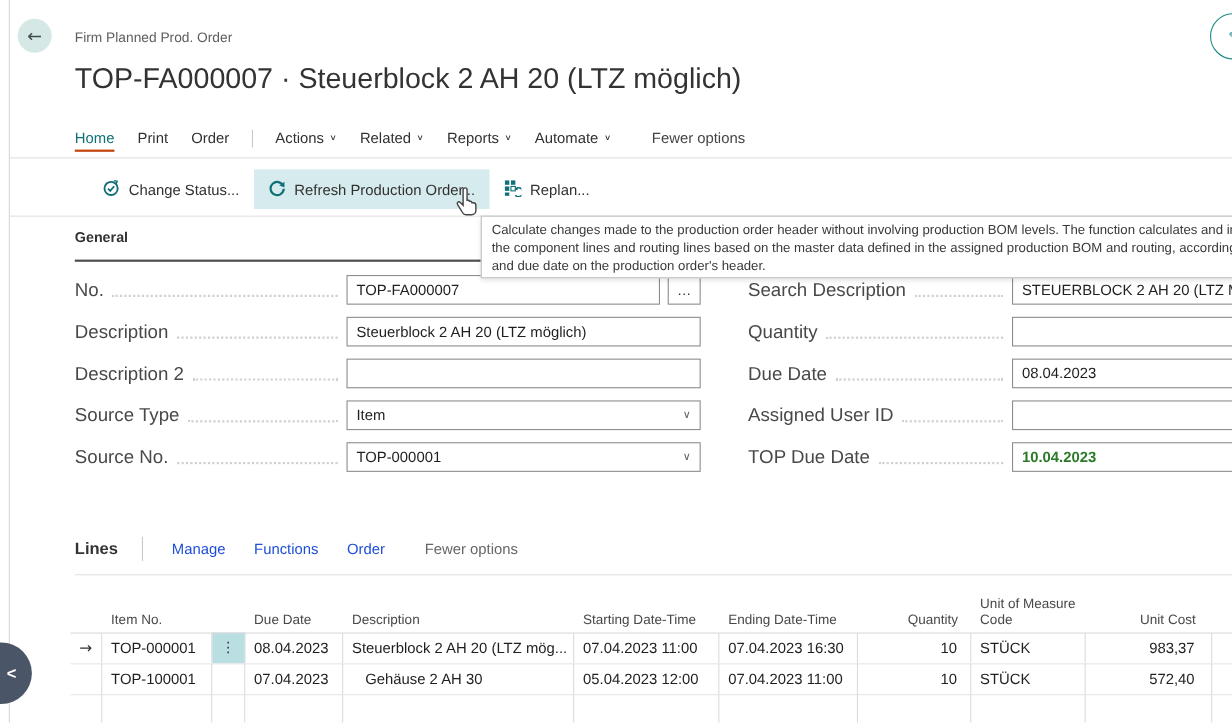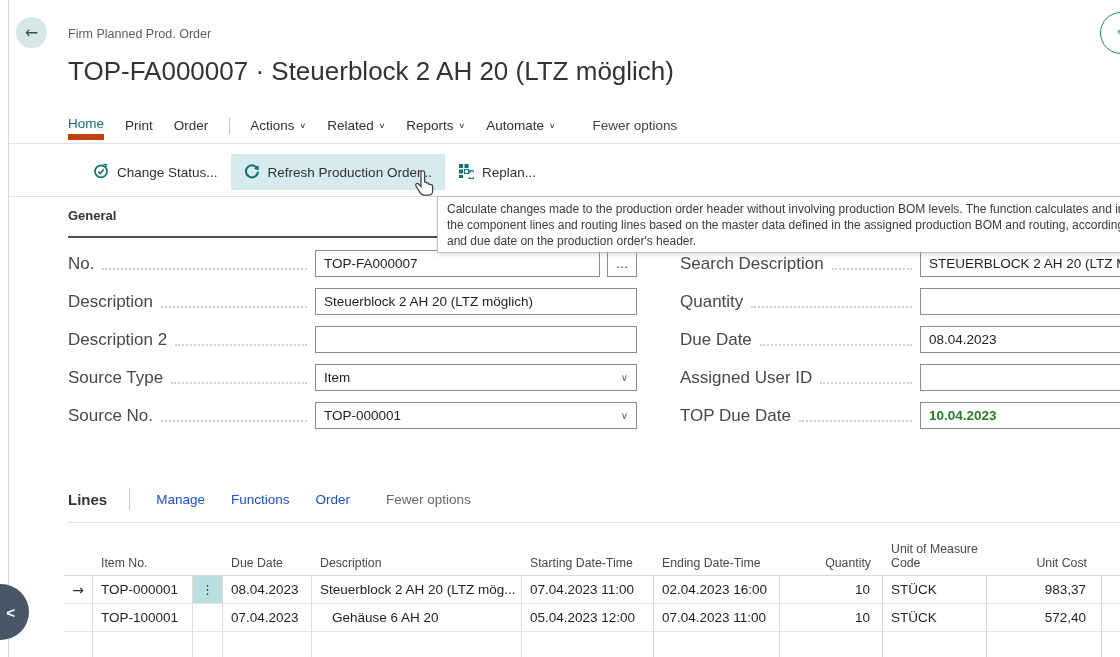--- a/index.html
+++ b/index.html
@@ -11,21 +11,21 @@
   
   .back-btn { position:absolute; left:16px; top:17px; width:31px; height:31px; border-radius:50%;
     background:#d5e8e6; border:none; cursor:pointer; font-size:16px; color:#3f4f4f;
     display:flex; align-items:center; justify-content:center; font-family:"DejaVu Sans",sans-serif; }
   .caption { position:absolute; left:68px; top:27px; font-size:12.5px; color:#605e5c; }
   .page-title { position:absolute; left:68px; top:56px; font-size:26px; font-weight:400; color:#333; }
 
   
   .menubar { position:absolute; left:68px; top:116px; height:24px; display:flex; align-items:center; font-size:13.5px; }
   .menubar .tab { display:flex; align-items:center; margin-right:21px; color:#323130; cursor:pointer; padding-bottom:5px; }
-  .menubar .tab.active { color:#117077; border-bottom:6px solid #c2410c; padding-bottom:3px; font-weight:400; }
+  .menubar .tab.active { color:#117077; border-bottom:2px solid #c2410c; padding-bottom:3px; font-weight:400; }
   .menubar .chev { font-size:9px; color:#323130; margin-left:5px; font-family:"DejaVu Sans",sans-serif; transform:scaleY(.8); }
   .menubar .vdiv { width:1px; height:16px; background:#c8c8c8; margin:0 20px 4px 0; }
   .menubar .tab.fewer { margin-left:16px; color:#444; }
   .rule { position:absolute; left:9px; right:0; height:1px; background:#e1e1e1; }
 
   
   .toolbar { position:absolute; left:80px; top:150px; height:44px; display:flex; align-items:center; }
   .tb-btn { display:flex; align-items:center; gap:8px; height:36px; padding:0 13px; border:none; background:transparent;
     font-size:13.5px; color:#323130; cursor:pointer; font-family:inherit; white-space:nowrap; }
   .tb-btn.highlight { background:#d5ebed; }
@@ -263,31 +263,31 @@
     <div class="cell center hrule-top">
         <span class="row-arrow">→</span>
       </div>
     <div class="cell hrule-top">TOP-000001</div>
     <div class="cell center dots-sel hrule-top">
         <span class="dots">⋮</span>
       </div>
     <div class="cell hrule-top">08.04.2023</div>
     <div class="cell hrule-top">Steuerblock 2 AH 20 (LTZ mög...</div>
     <div class="cell hrule-top">07.04.2023 11:00</div>
-    <div class="cell hrule-top">02.04.2023 16:00</div>
+    <div class="cell hrule-top">07.04.2023 16:30</div>
     <div class="cell r hrule-top">10</div>
     <div class="cell hrule-top">STÜCK</div>
     <div class="cell r cost hrule-top">983,37</div>
     <div class="cell noR hrule-top"></div>
 
     <div class="cell center"></div>
     <div class="cell">TOP-100001</div>
     <div class="cell center"></div>
     <div class="cell">07.04.2023</div>
-    <div class="cell indent">Gehäuse 6 AH 20</div>
+    <div class="cell indent">Gehäuse 2 AH 30</div>
     <div class="cell">05.04.2023 12:00</div>
     <div class="cell">07.04.2023 11:00</div>
     <div class="cell r">10</div>
     <div class="cell">STÜCK</div>
     <div class="cell r cost">572,40</div>
     <div class="cell noR"></div>
 
     <div class="cell center"></div>
     <div class="cell"></div>
     <div class="cell center"></div>

